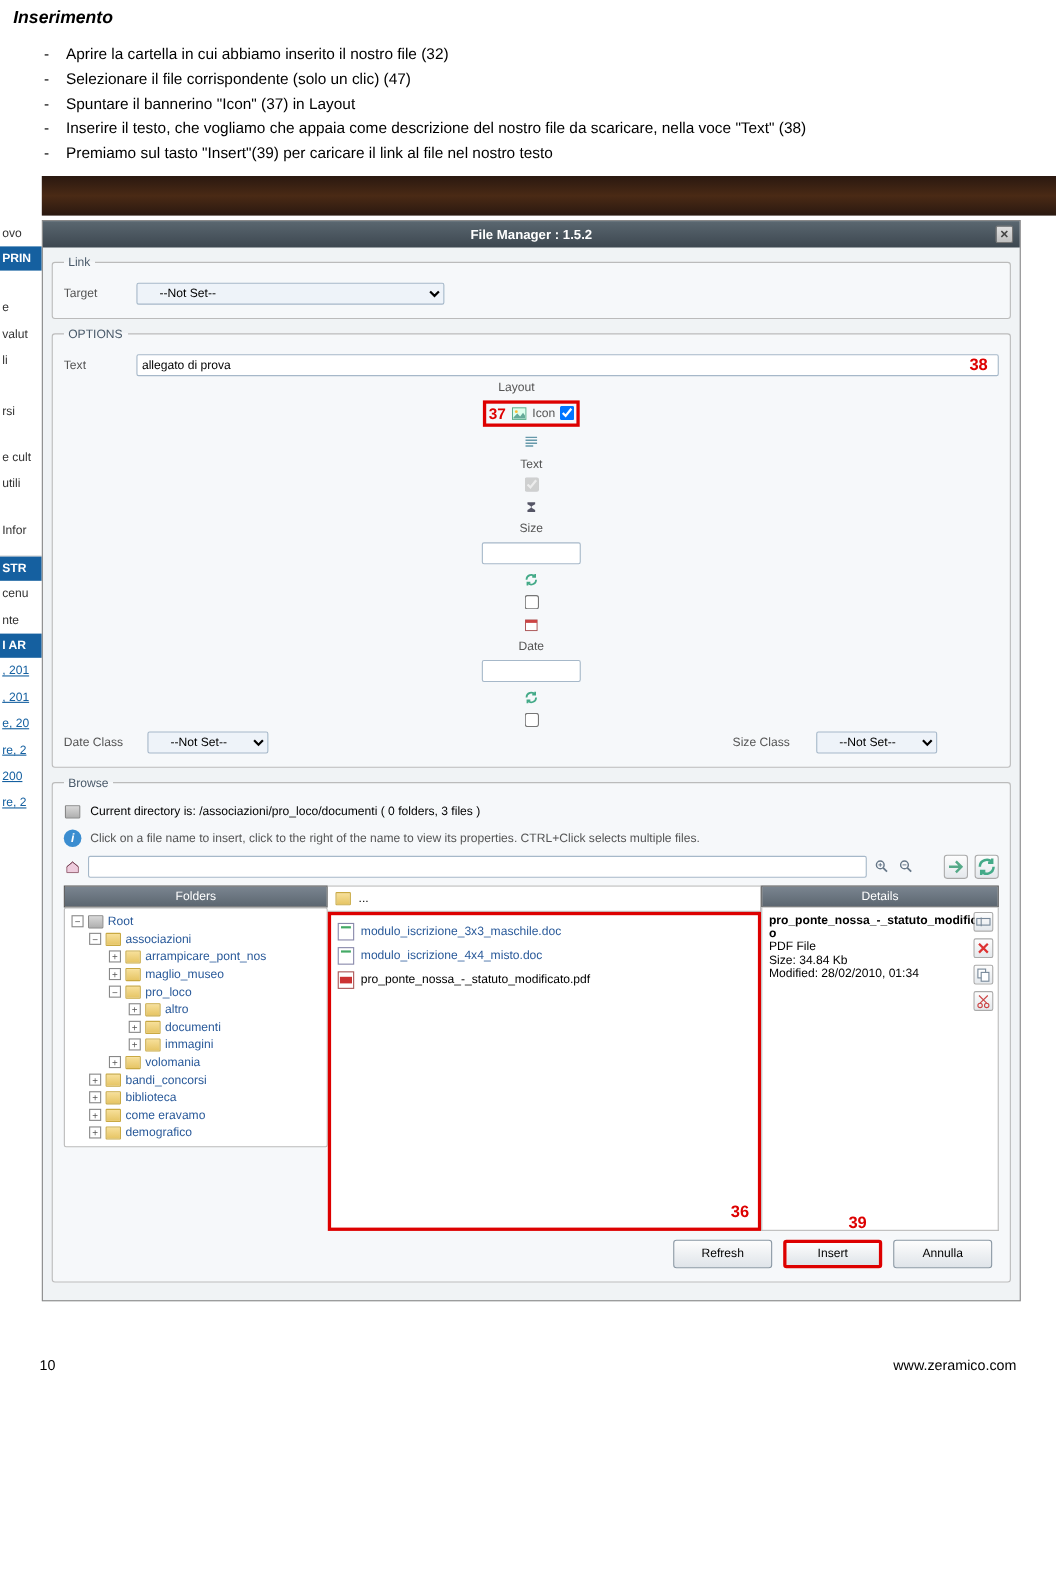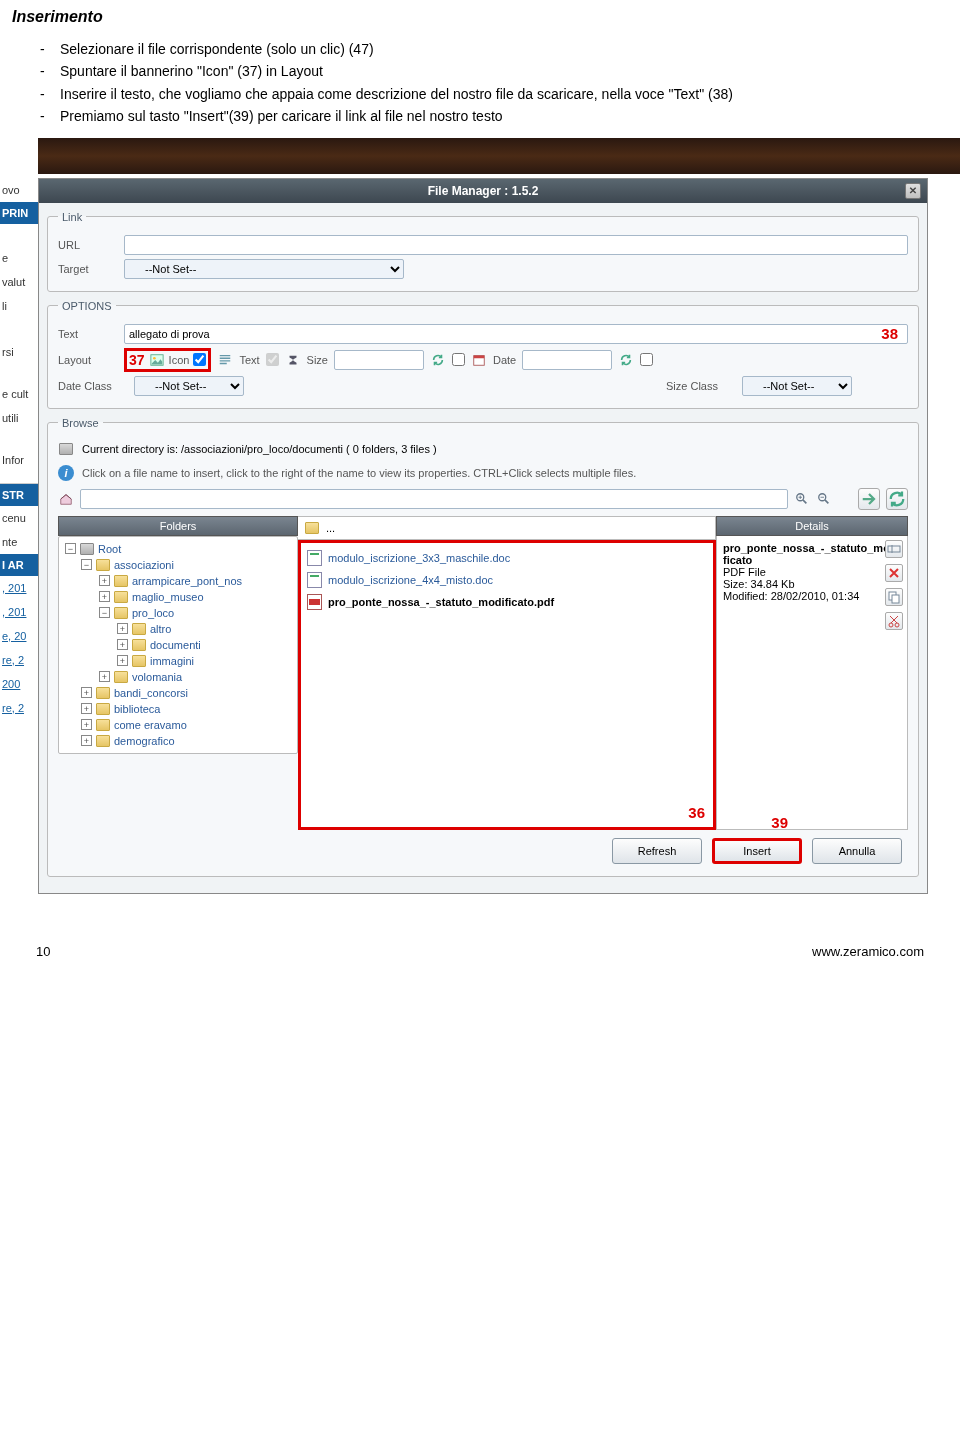--- a/index.html
+++ b/index.html
@@ -38,21 +38,21 @@
   select { border: 1px solid #a6b8c9; padding: 1px 16px; height: 20px; font-size: 11px; background: #eef3f9; border-radius: 2px; }
   input[type=checkbox] { width: 13px; height: 13px; }
   
   .red-box { border: 3px solid #d00; }
   .red-label { position: absolute; color: #d00; font-weight: bold; font-size: 15px; background: transparent; }
   
   .options-text-row { position: relative; }
   .options-text-input { flex: 1; }
   .annot-38 { right: 10px; top: 1px; }
   
-  .layout-row { display: flex; align-items: center; gap: 6px; flex-wrap: nowrap; }
+  .layout-row { display: flex; align-items: center; gap: 6px; flex-wrap: nowrap; flex-direction: column; }
   .layout-row .small-input { width: 90px; }
   
   .icon { display: inline-flex; width: 16px; height: 16px; align-items: center; justify-content: center; }
   .icon svg { width: 14px; height: 14px; }
   
   .annot-37-wrap { border: 3px solid #d00; padding: 1px 2px; display: inline-flex; align-items: center; gap: 4px; position: relative; }
   .annot-37-label { color: #d00; font-weight: bold; font-size: 14px; }
   
   .browse-header { display: flex; align-items: center; gap: 8px; padding: 4px 0; }
   .info-row { display: flex; align-items: center; gap: 8px; padding: 4px 0; color: #555; }
@@ -68,46 +68,47 @@
   .tree-indent-1 { padding-left: 22px; }
   .tree-indent-2 { padding-left: 40px; }
   .tree-indent-3 { padding-left: 58px; }
   .folder-icon { width: 14px; height: 12px; background: linear-gradient(#f7e09a,#e6c565); border: 1px solid #c9a942; border-radius: 1px; display: inline-block; }
   .drive-icon { width: 14px; height: 12px; background: linear-gradient(#d8d8d8,#b0b0b0); border: 1px solid #888; border-radius: 1px; display: inline-block; }
   
   .files-panel { flex: 1; display: flex; flex-direction: column; }
   .files-top-bar { display: flex; align-items: center; padding: 3px 6px; border: 1px solid #bbb; border-left: none; background: #fff; gap: 6px; }
   .files-list { flex: 1; border: 3px solid #d00; border-top: 3px solid #d00; padding: 4px; background: #fff; position: relative; min-height: 280px; }
   .file-row { display: flex; align-items: center; gap: 6px; padding: 3px 2px; color: #2a5a9a; }
-  .file-row.sel { font-weight: bold; color: #000; align-items: center; }
+  .file-row.sel { font-weight: normal; color: #000; align-items: center; }
   .doc-icon { width: 15px; height: 16px; background: #fff; border: 1px solid #88a; display: inline-block; position: relative; }
   .doc-icon::after { content: ""; position: absolute; left: 2px; top: 2px; right: 2px; height: 2px; background: #4a6; }
   .pdf-icon { width: 15px; height: 16px; background: #fff; border: 1px solid #a55; display: inline-block; position: relative; }
   .pdf-icon::after { content: ""; position: absolute; left: 1px; right: 1px; top: 4px; height: 6px; background: #c33; }
   .annot-36 { position: absolute; right: 8px; bottom: 6px; color: #d00; font-weight: bold; font-size: 15px; }
   
-  .details-panel { width: 192px; }
+  .details-panel { width: 216px; }
   .details-body { background: #fff; border: 1px solid #bbb; border-top: none; padding: 6px; font-size: 11px; position: relative; min-height: 294px; }
   .details-body .fname { font-weight: bold; word-break: break-all; }
   .side-icons { position: absolute; right: 4px; top: 4px; display: flex; flex-direction: column; gap: 6px; }
   .side-icons .sbtn { width: 18px; height: 18px; border: 1px solid #aaa; border-radius: 2px; background: linear-gradient(#fdfdfd,#e4e8ec); display: flex; align-items: center; justify-content: center; cursor: pointer; }
   
   .dialog-buttons { display: flex; justify-content: flex-end; gap: 10px; padding: 8px 6px 4px; position: relative; }
   .btn { min-width: 90px; padding: 4px 12px; background: linear-gradient(#fdfdfd,#dfe4e9); border: 1px solid #8a98a4; border-radius: 3px; font-size: 11px; cursor: pointer; }
   .btn.insert-btn { border: 3px solid #d00; }
   .annot-39 { position: absolute; right: 120px; top: -16px; color: #d00; font-weight: bold; font-size: 15px; }
   
   .footer { display: flex; justify-content: space-between; padding: 50px 36px 12px; font-size: 13px; }
   .rbtn { width: 22px; height: 22px; border: 1px solid #aaa; border-radius: 3px; background: linear-gradient(#fdfdfd,#e4e8ec); display: flex; align-items: center; justify-content: center; cursor: pointer; }
 </style>
 </head>
 <body>
 
 <div class="doc-header">Inserimento</div>
 <ul class="doc-list">
+  <li>Aprire la cartella in cui abbiamo inserito il nostro file  (32)</li>
   <li>Selezionare il file corrispondente (solo un clic) (47)</li>
   <li>Spuntare il bannerino "Icon" (37) in Layout</li>
   <li>Inserire il testo, che vogliamo che appaia come descrizione del nostro file da scaricare, nella voce "Text" (38)</li>
   <li>Premiamo sul tasto "Insert"(39) per caricare il link al file nel nostro testo</li>
 </ul>
 
 <div class="banner"></div>
 
 <div class="app-container">
   <div class="left-sidebar">
@@ -140,24 +141,20 @@
   <div class="main-area">
     <div class="dialog">
       <div class="dialog-title">
         <span>File Manager : 1.5.2</span>
         <span class="dialog-close">✕</span>
       </div>
       <div class="dialog-body">
 
         <fieldset>
           <legend>Link</legend>
-          <div class="row">
-            <span class="label">URL</span>
-            <input type="text" class="wide" value="" style="">
-          </div>
           <div class="row">
             <span class="label">Target</span>
             <select style="width:280px">
               <option>--Not Set--</option>
             </select>
           </div>
         </fieldset>
 
         <fieldset>
           <legend>OPTIONS</legend>

